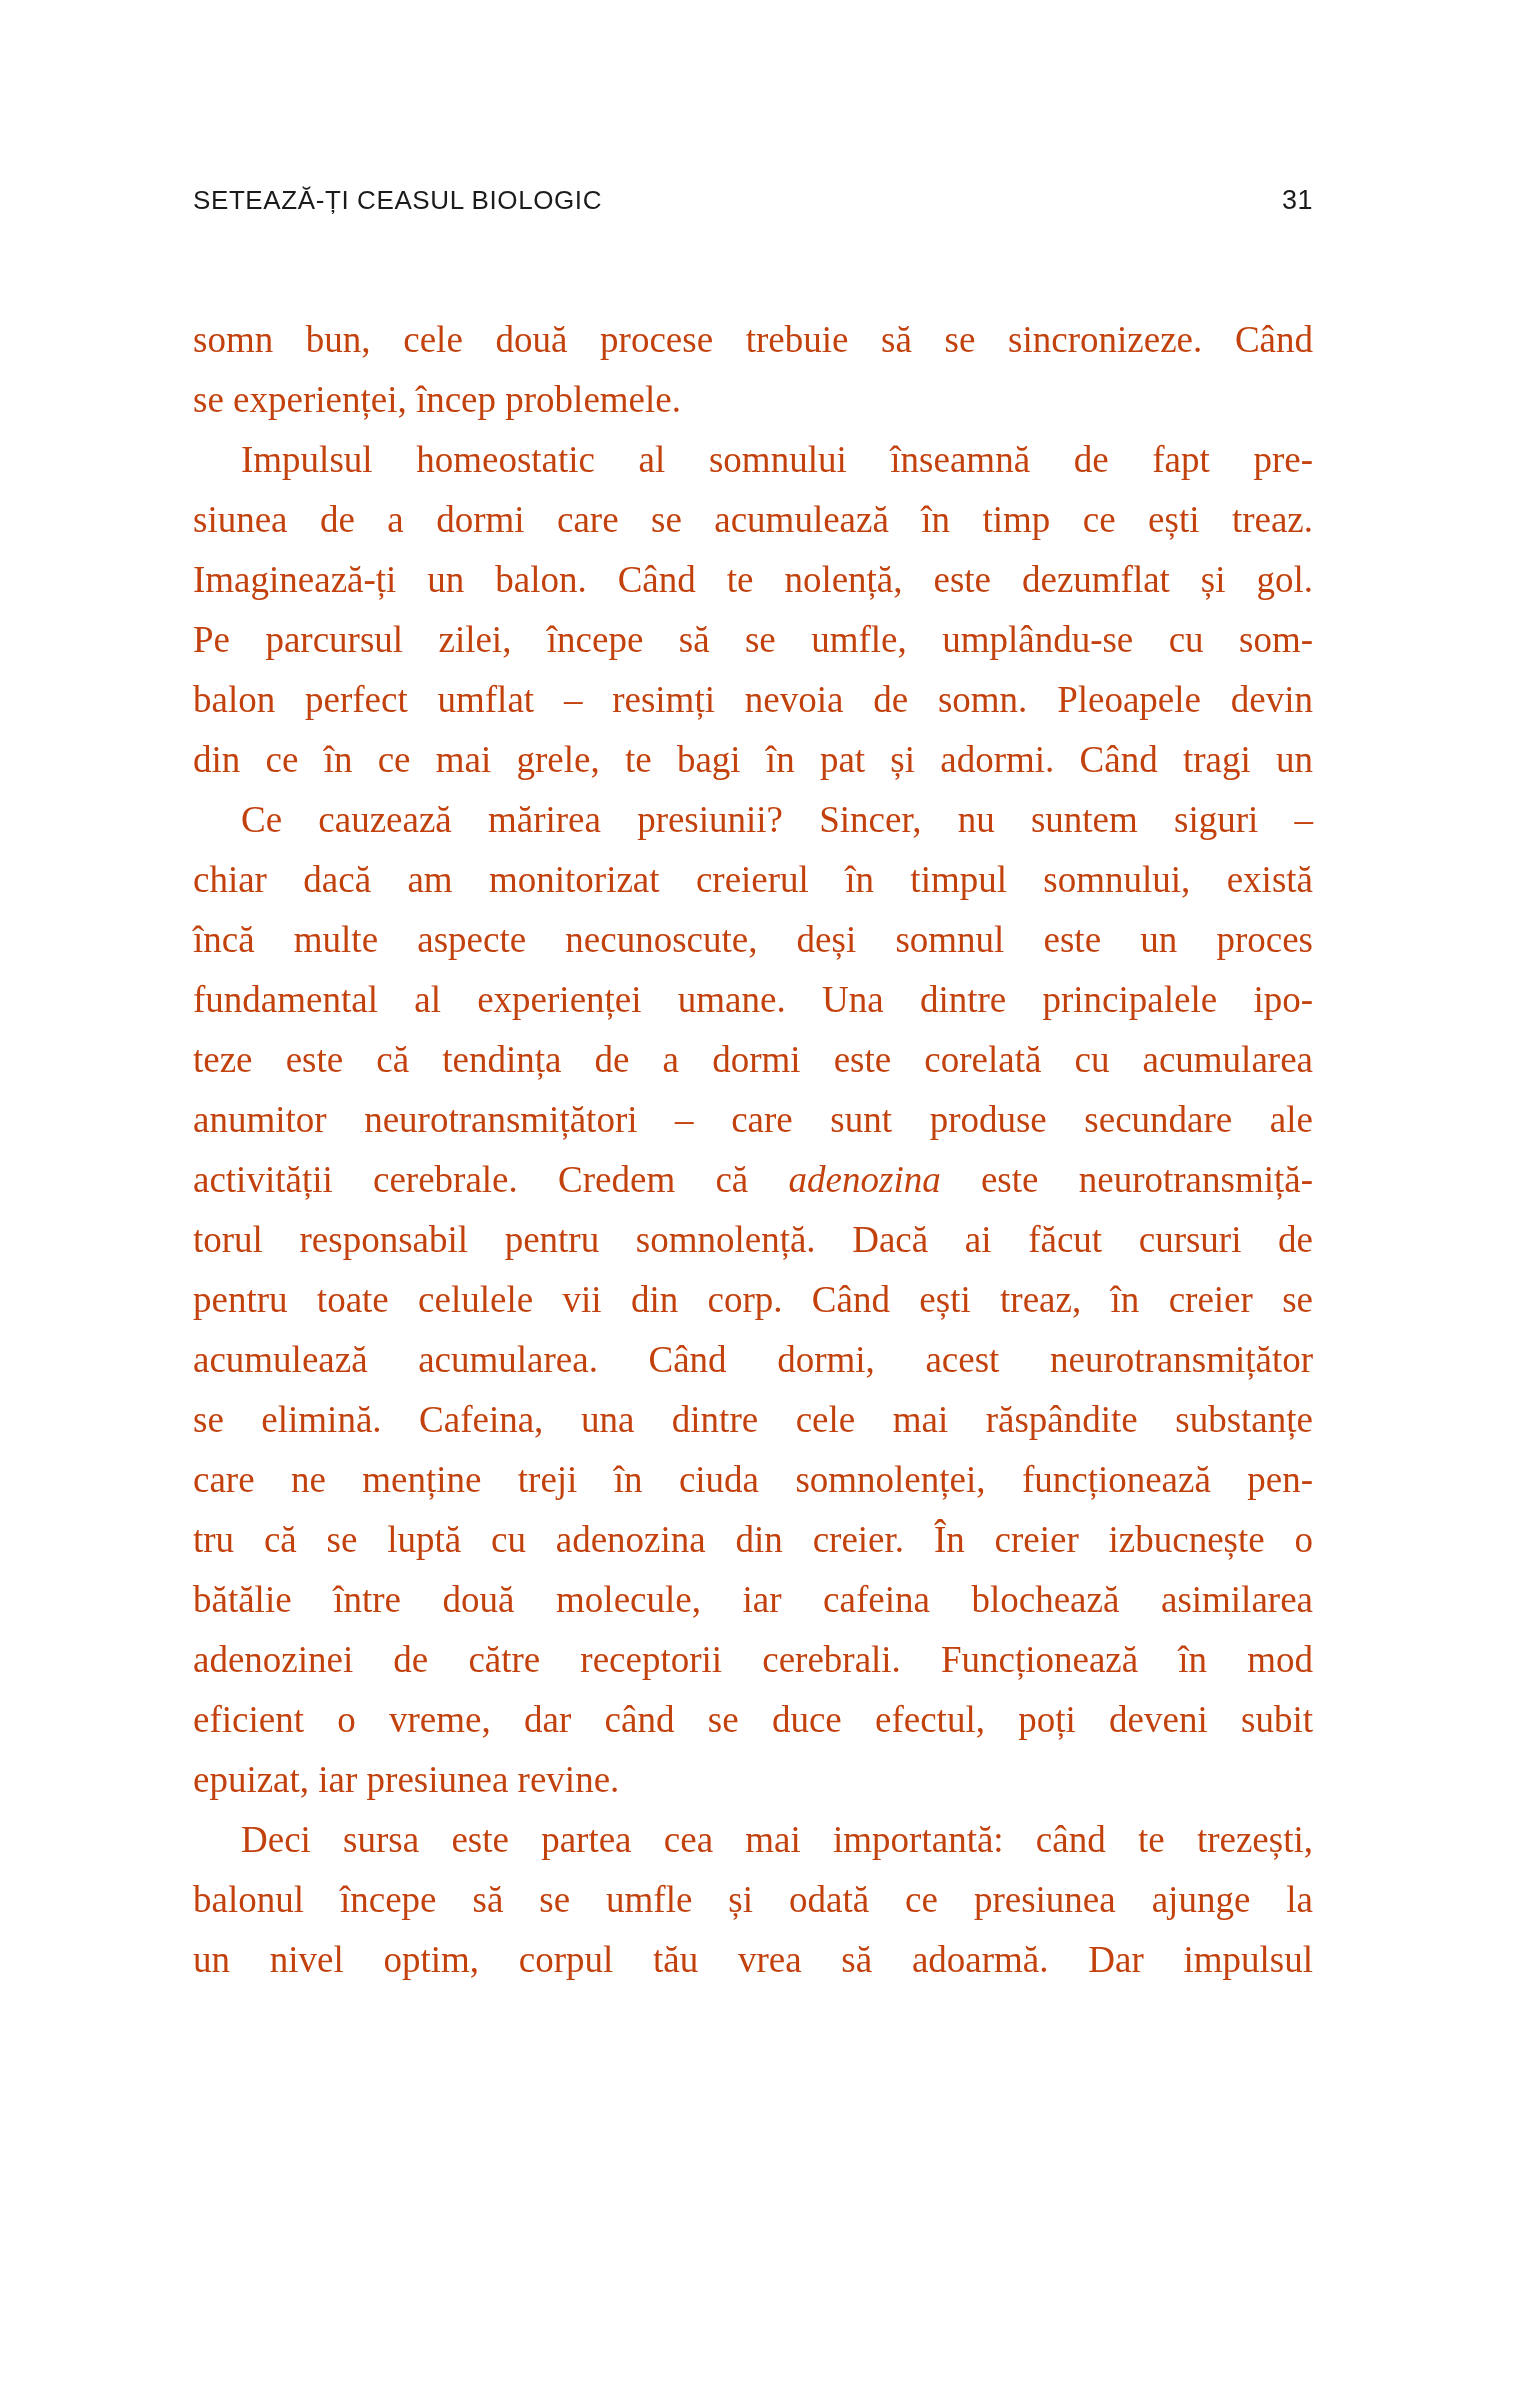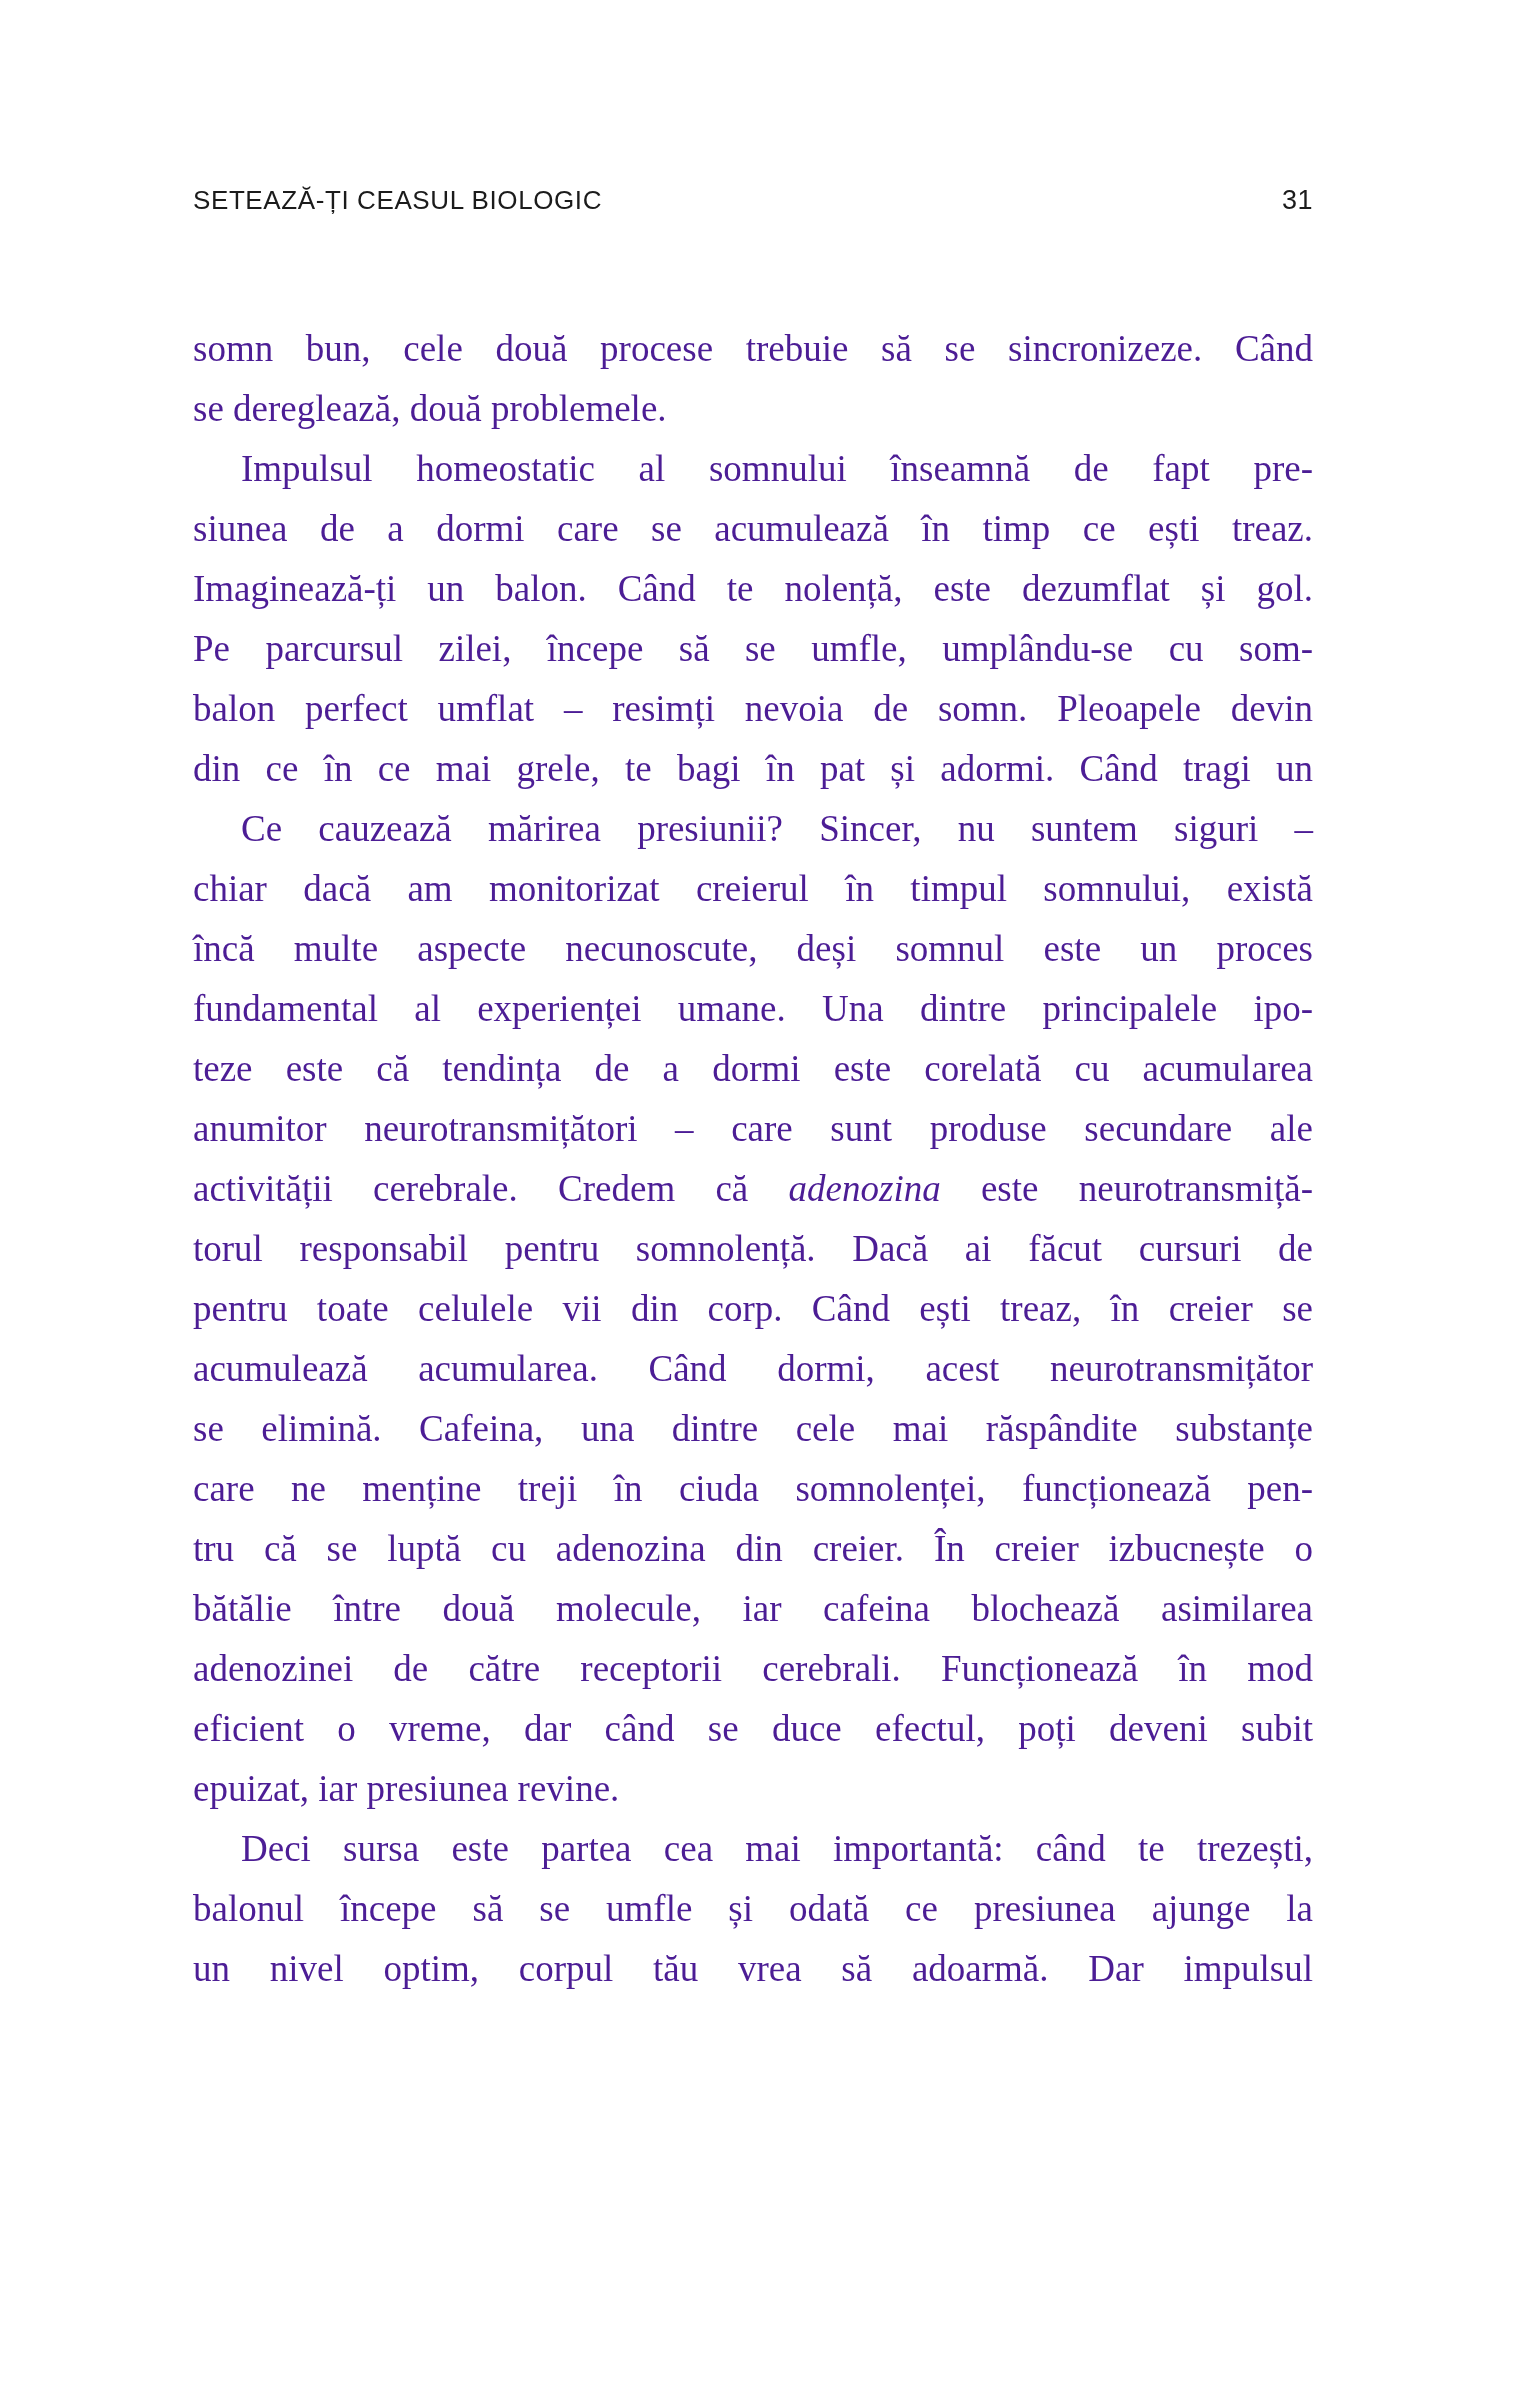--- a/index.html
+++ b/index.html
@@ -32,26 +32,26 @@
     font-size: 26px;
     letter-spacing: 0.6px;
   }
   .folio {
     font-size: 27px;
     letter-spacing: 0.5px;
   }
   .body-text {
     position: absolute;
     left: 193px;
-    top: 319px;
+    top: 310px;
     width: 1120px;
     font-family: "Liberation Serif", serif;
     font-size: 37px;
     line-height: 60px;
-    color: #4c1d95;
+    color: #c2410c;
   }
   .paragraph {
     margin: 0;
   }
   .text-line {
     text-align: justify;
     text-align-last: justify;
     text-justify: inter-word;
     white-space: normal;
   }
@@ -69,21 +69,21 @@
 <body>
 
 <div class="page">
   <div class="running-head">
     <span class="running-title">SETEAZĂ-ȚI CEASUL BIOLOGIC</span>
     <span class="folio">31</span>
   </div>
   <div class="body-text">
       <div class="paragraph">
         <div class="text-line">somn bun, cele două procese trebuie să se sincronizeze. Când</div>
-        <div class="text-line para-end">se dereglează, două problemele.</div>
+        <div class="text-line para-end">se experienței, încep problemele.</div>
       </div>
       <div class="paragraph">
         <div class="text-line indent">Impulsul homeostatic al somnului înseamnă de fapt pre-</div>
         <div class="text-line">siunea de a dormi care se acumulează în timp ce ești treaz.</div>
         <div class="text-line">Imaginează-ți un balon. Când te nolență, este dezumflat și gol.</div>
         <div class="text-line">Pe parcursul zilei, începe să se umfle, umplându-se cu som-</div>
         <div class="text-line">balon perfect umflat – resimți nevoia de somn. Pleoapele devin</div>
         <div class="text-line">din ce în ce mai grele, te bagi în pat și adormi. Când tragi un</div>
       </div>
       <div class="paragraph">

